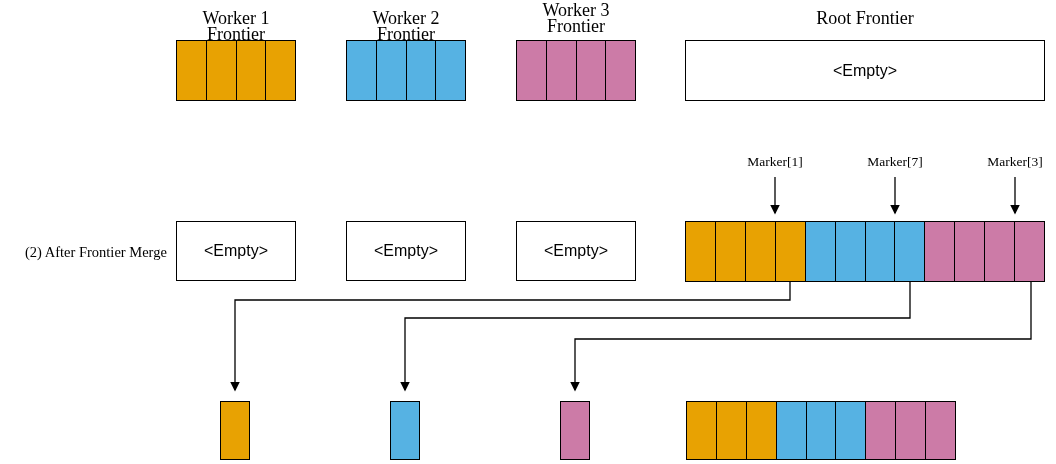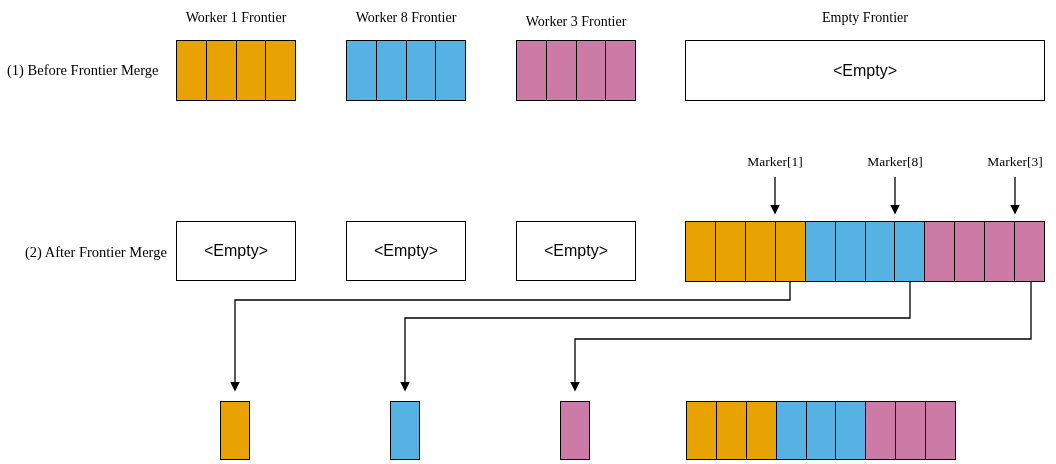--- a/index.html
+++ b/index.html
@@ -7,21 +7,21 @@
     position:relative;
     width:1056px;height:464px;
     background:#ffffff;
     font-family:"Liberation Serif", serif;
     color:#000;
     overflow:hidden;
   }
   .abs{position:absolute;box-sizing:border-box;}
   .box-title{
     height:16px;line-height:16px;
-    text-align:center;font-size:14px;
+    text-align:center;font-size:18px;
   }
   .row-label{
     font-size:14.5px;line-height:16px;white-space:nowrap;
   }
   .marker-label{
     height:15px;line-height:15px;text-align:center;font-size:13.5px;
   }
   .cellbox{
     display:flex;
     border:1px solid #000;
@@ -44,26 +44,25 @@
   #connector-layer{
     position:absolute;left:0;top:0;width:1056px;height:464px;
     pointer-events:none;
   }
 </style>
 </head>
 <body>
 
 <div id="canvas">
 
-  <div class="abs row-label" style="left:7px;top:62px;">(1) Before Frontier Merge</div>
 
   <div class="abs box-title" style="left:176px;top:10px;width:120px;">Worker 1 Frontier</div>
-  <div class="abs box-title" style="left:346px;top:10px;width:120px;">Worker 8 Frontier</div>
-  <div class="abs box-title" style="left:516px;top:14px;width:120px;">Worker 3 Frontier</div>
-  <div class="abs box-title" style="left:685px;top:10px;width:360px;">Empty Frontier</div>
+  <div class="abs box-title" style="left:346px;top:10px;width:120px;">Worker 2 Frontier</div>
+  <div class="abs box-title" style="left:516px;top:2px;width:120px;">Worker 3 Frontier</div>
+  <div class="abs box-title" style="left:685px;top:10px;width:360px;">Root Frontier</div>
 
   <div class="abs cellbox" style="left:176px;top:40px;width:120px;height:61px;">
       <div class="cell" style="background: rgb(232, 162, 2);"></div>
       <div class="cell" style="background: rgb(232, 162, 2);"></div>
       <div class="cell" style="background: rgb(232, 162, 2);"></div>
       <div class="cell" style="background: rgb(232, 162, 2);"></div>
     </div>
   <div class="abs cellbox" style="left:346px;top:40px;width:120px;height:61px;">
       <div class="cell" style="background: rgb(86, 178, 227);"></div>
       <div class="cell" style="background: rgb(86, 178, 227);"></div>
@@ -76,21 +75,21 @@
       <div class="cell" style="background: rgb(204, 123, 167);"></div>
       <div class="cell" style="background: rgb(204, 123, 167);"></div>
     </div>
   <div class="abs empty-box" style="left:685px;top:40px;width:360px;height:61px;">
     <span class="empty-label">&lt;Empty&gt;</span>
   </div>
 
   <div class="abs row-label" style="left:10px;top:244px;margin-left:15px;">(2) After Frontier Merge</div>
 
   <div class="abs marker-label" style="left:715px;top:154px;width:120px;">Marker[1]</div>
-  <div class="abs marker-label" style="left:835px;top:154px;width:120px;">Marker[8]</div>
+  <div class="abs marker-label" style="left:835px;top:154px;width:120px;">Marker[7]</div>
   <div class="abs marker-label" style="left:955px;top:154px;width:120px;">Marker[3]</div>
 
   <div class="abs empty-box" style="left:176px;top:221px;width:120px;height:60px;">
     <span class="empty-label">&lt;Empty&gt;</span>
   </div>
   <div class="abs empty-box" style="left:346px;top:221px;width:120px;height:60px;">
     <span class="empty-label">&lt;Empty&gt;</span>
   </div>
   <div class="abs empty-box" style="left:516px;top:221px;width:120px;height:60px;">
     <span class="empty-label">&lt;Empty&gt;</span>

